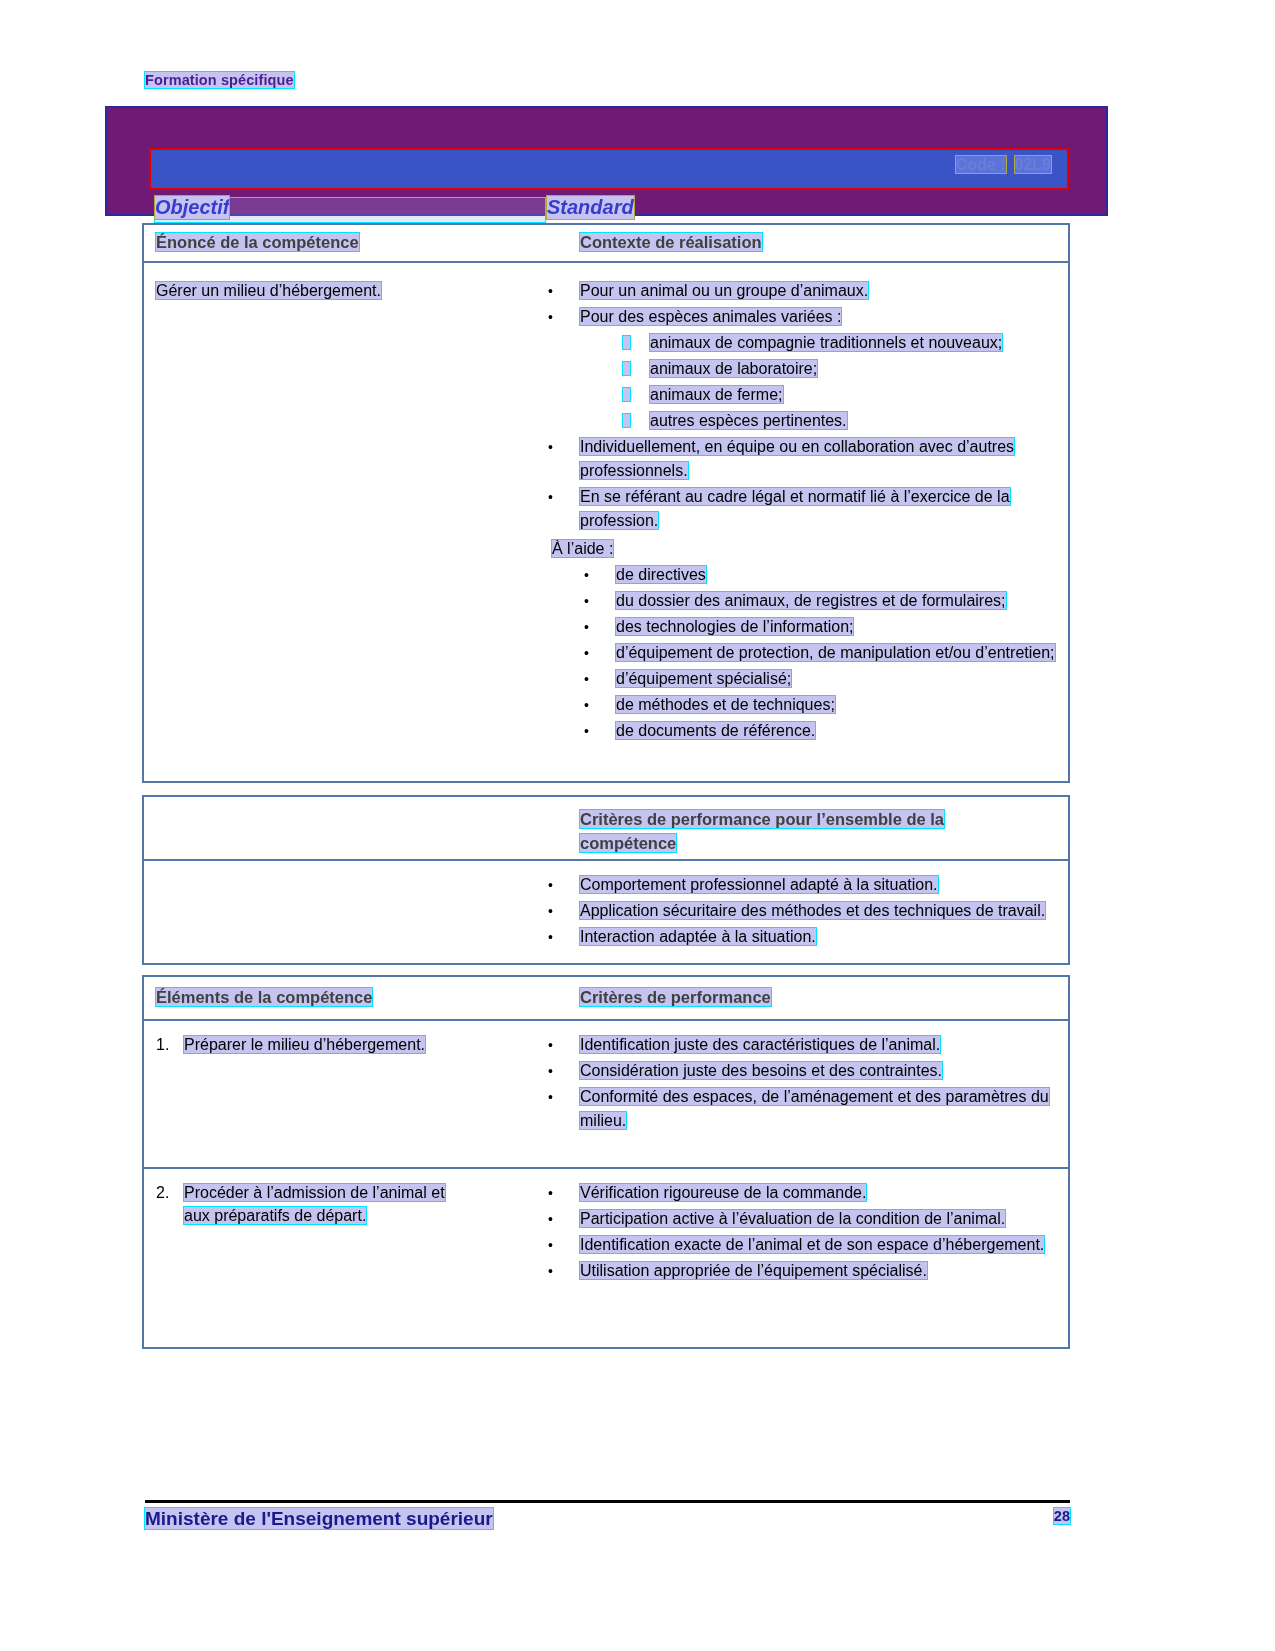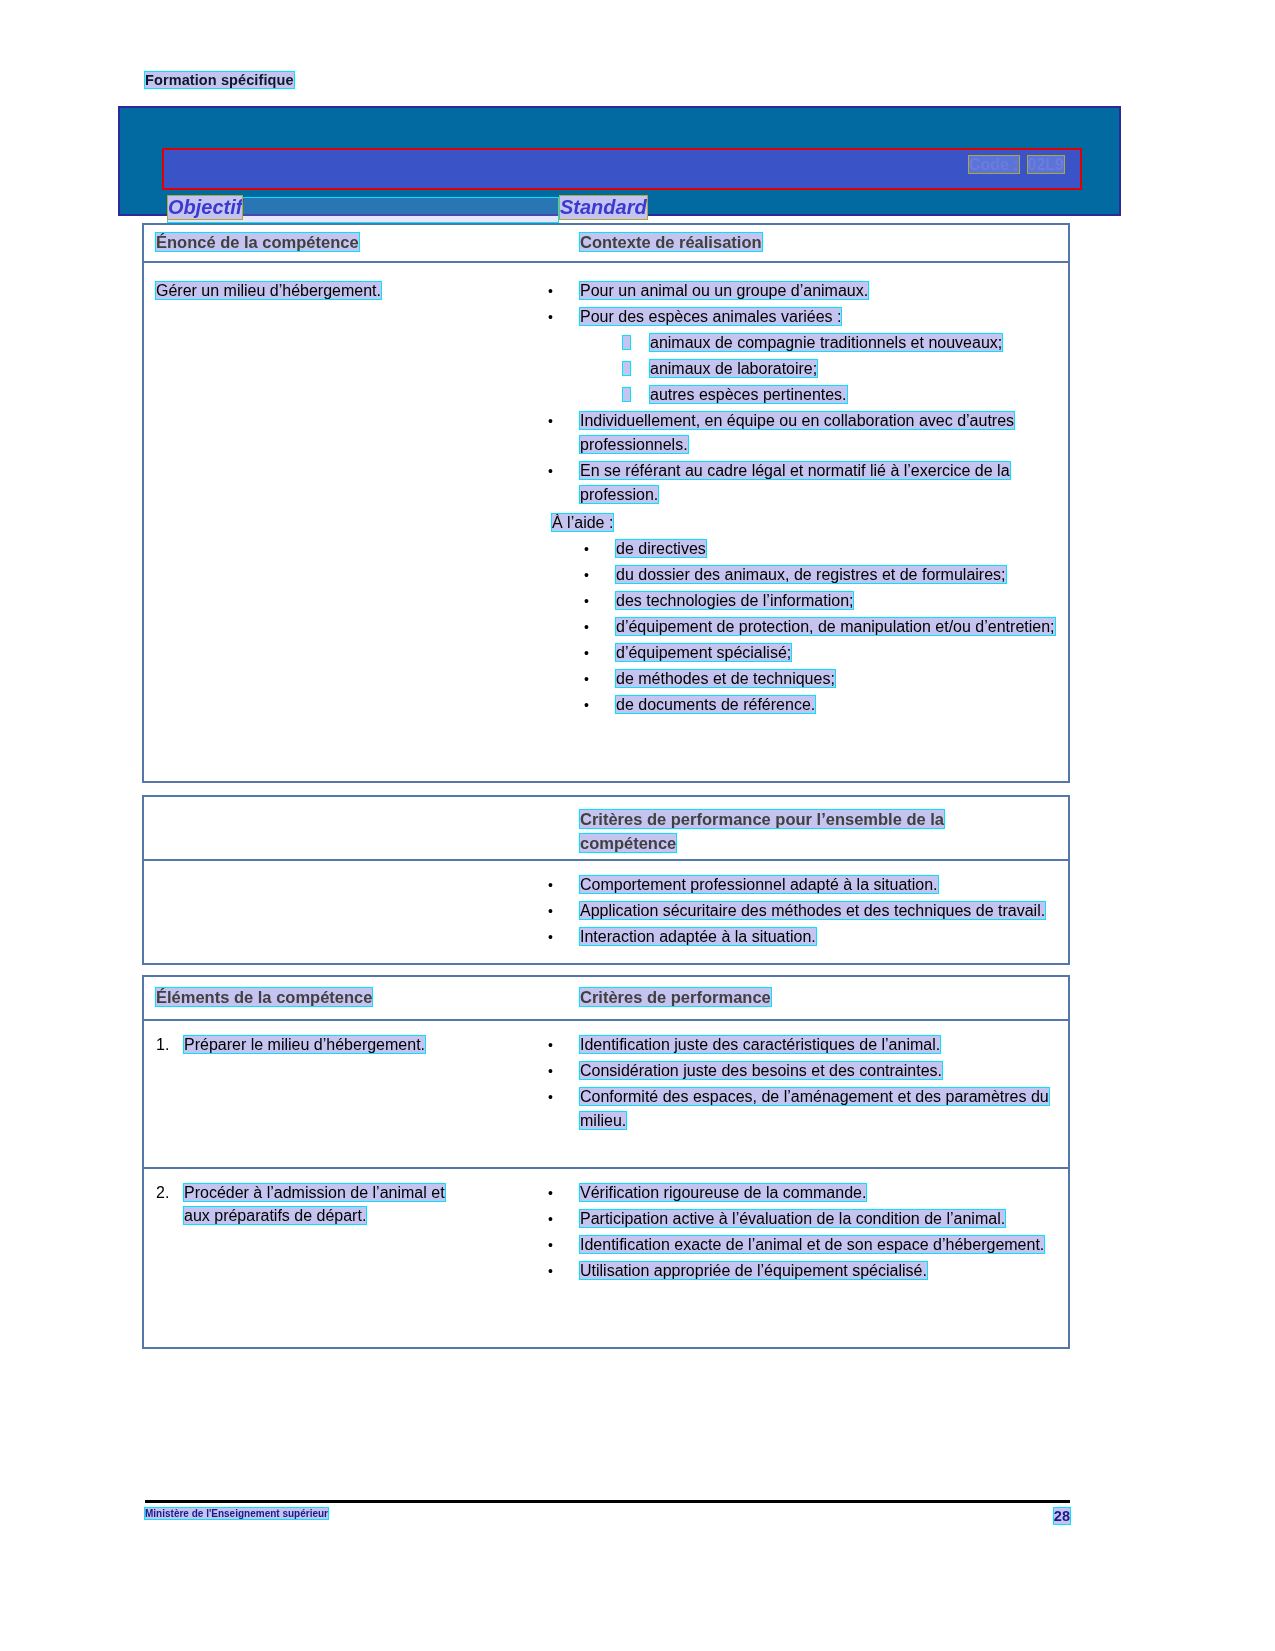--- a/index.html
+++ b/index.html
@@ -39,32 +39,32 @@
     height: 1651px;
   }
 
   
   .runhead {
     position: absolute;
     left: 145px;
     top: 72px;
     font-size: 14.5px;
     font-weight: bold;
-    color: #0f172a;
+    color: #4c1d95;
     letter-spacing: 0.1px;
   }
 
   
   .banner {
     position: absolute;
-    left: 118px;
+    left: 105px;
     top: 106px;
     width: 1003px;
     height: 110px;
-    background: #0369a1;
+    background: #701a75;
     border: 2px solid #2a2a9c;
     box-sizing: border-box;
   }
   .codebar {
     position: absolute;
     left: 42px;
     top: 40px;
     width: 920px;
     height: 42px;
     background: #3a54c8;
@@ -200,21 +200,21 @@
     left: 145px;
     top: 1500px;
     width: 925px;
     height: 3px;
     background: #000000;
   }
   .foot-left {
     position: absolute;
     left: 145px;
     top: 1508px;
-    font-size: 10px;
+    font-size: 19px;
     font-weight: bold;
     color: #1a1a8c;
   }
   .foot-right {
     position: absolute;
     right: 205px;
     top: 1508px;
     font-size: 14.5px;
     font-weight: bold;
     color: #1a1a8c;
@@ -250,20 +250,21 @@
         <span class="hl">Gérer un milieu d’hébergement.</span>
       </div>
       <div class="colR" style="top:16px;">
         <ul class="bl">
           <li><span class="hl">Pour un animal ou un groupe d’animaux.</span></li>
           <li><span class="hl">Pour des espèces animales variées :</span></li>
         </ul>
         <ul class="sub">
           <li><span class="hl">animaux de compagnie traditionnels et nouveaux;</span></li>
           <li><span class="hl">animaux de laboratoire;</span></li>
+          <li><span class="hl">animaux de ferme;</span></li>
           <li><span class="hl">autres espèces pertinentes.</span></li>
         </ul>
         <ul class="bl">
           <li><span class="hl">Individuellement, en équipe ou en collaboration avec d’autres professionnels.</span></li>
           <li><span class="hl">En se référant au cadre légal et normatif lié à l’exercice de la profession.</span></li>
         </ul>
         <div class="aide"><span class="hl">À l’aide :</span></div>
         <ul class="bl" style="padding-left:36px;">
           <li><span class="hl">de directives</span></li>
           <li><span class="hl">du dossier des animaux, de registres et de formulaires;</span></li>

